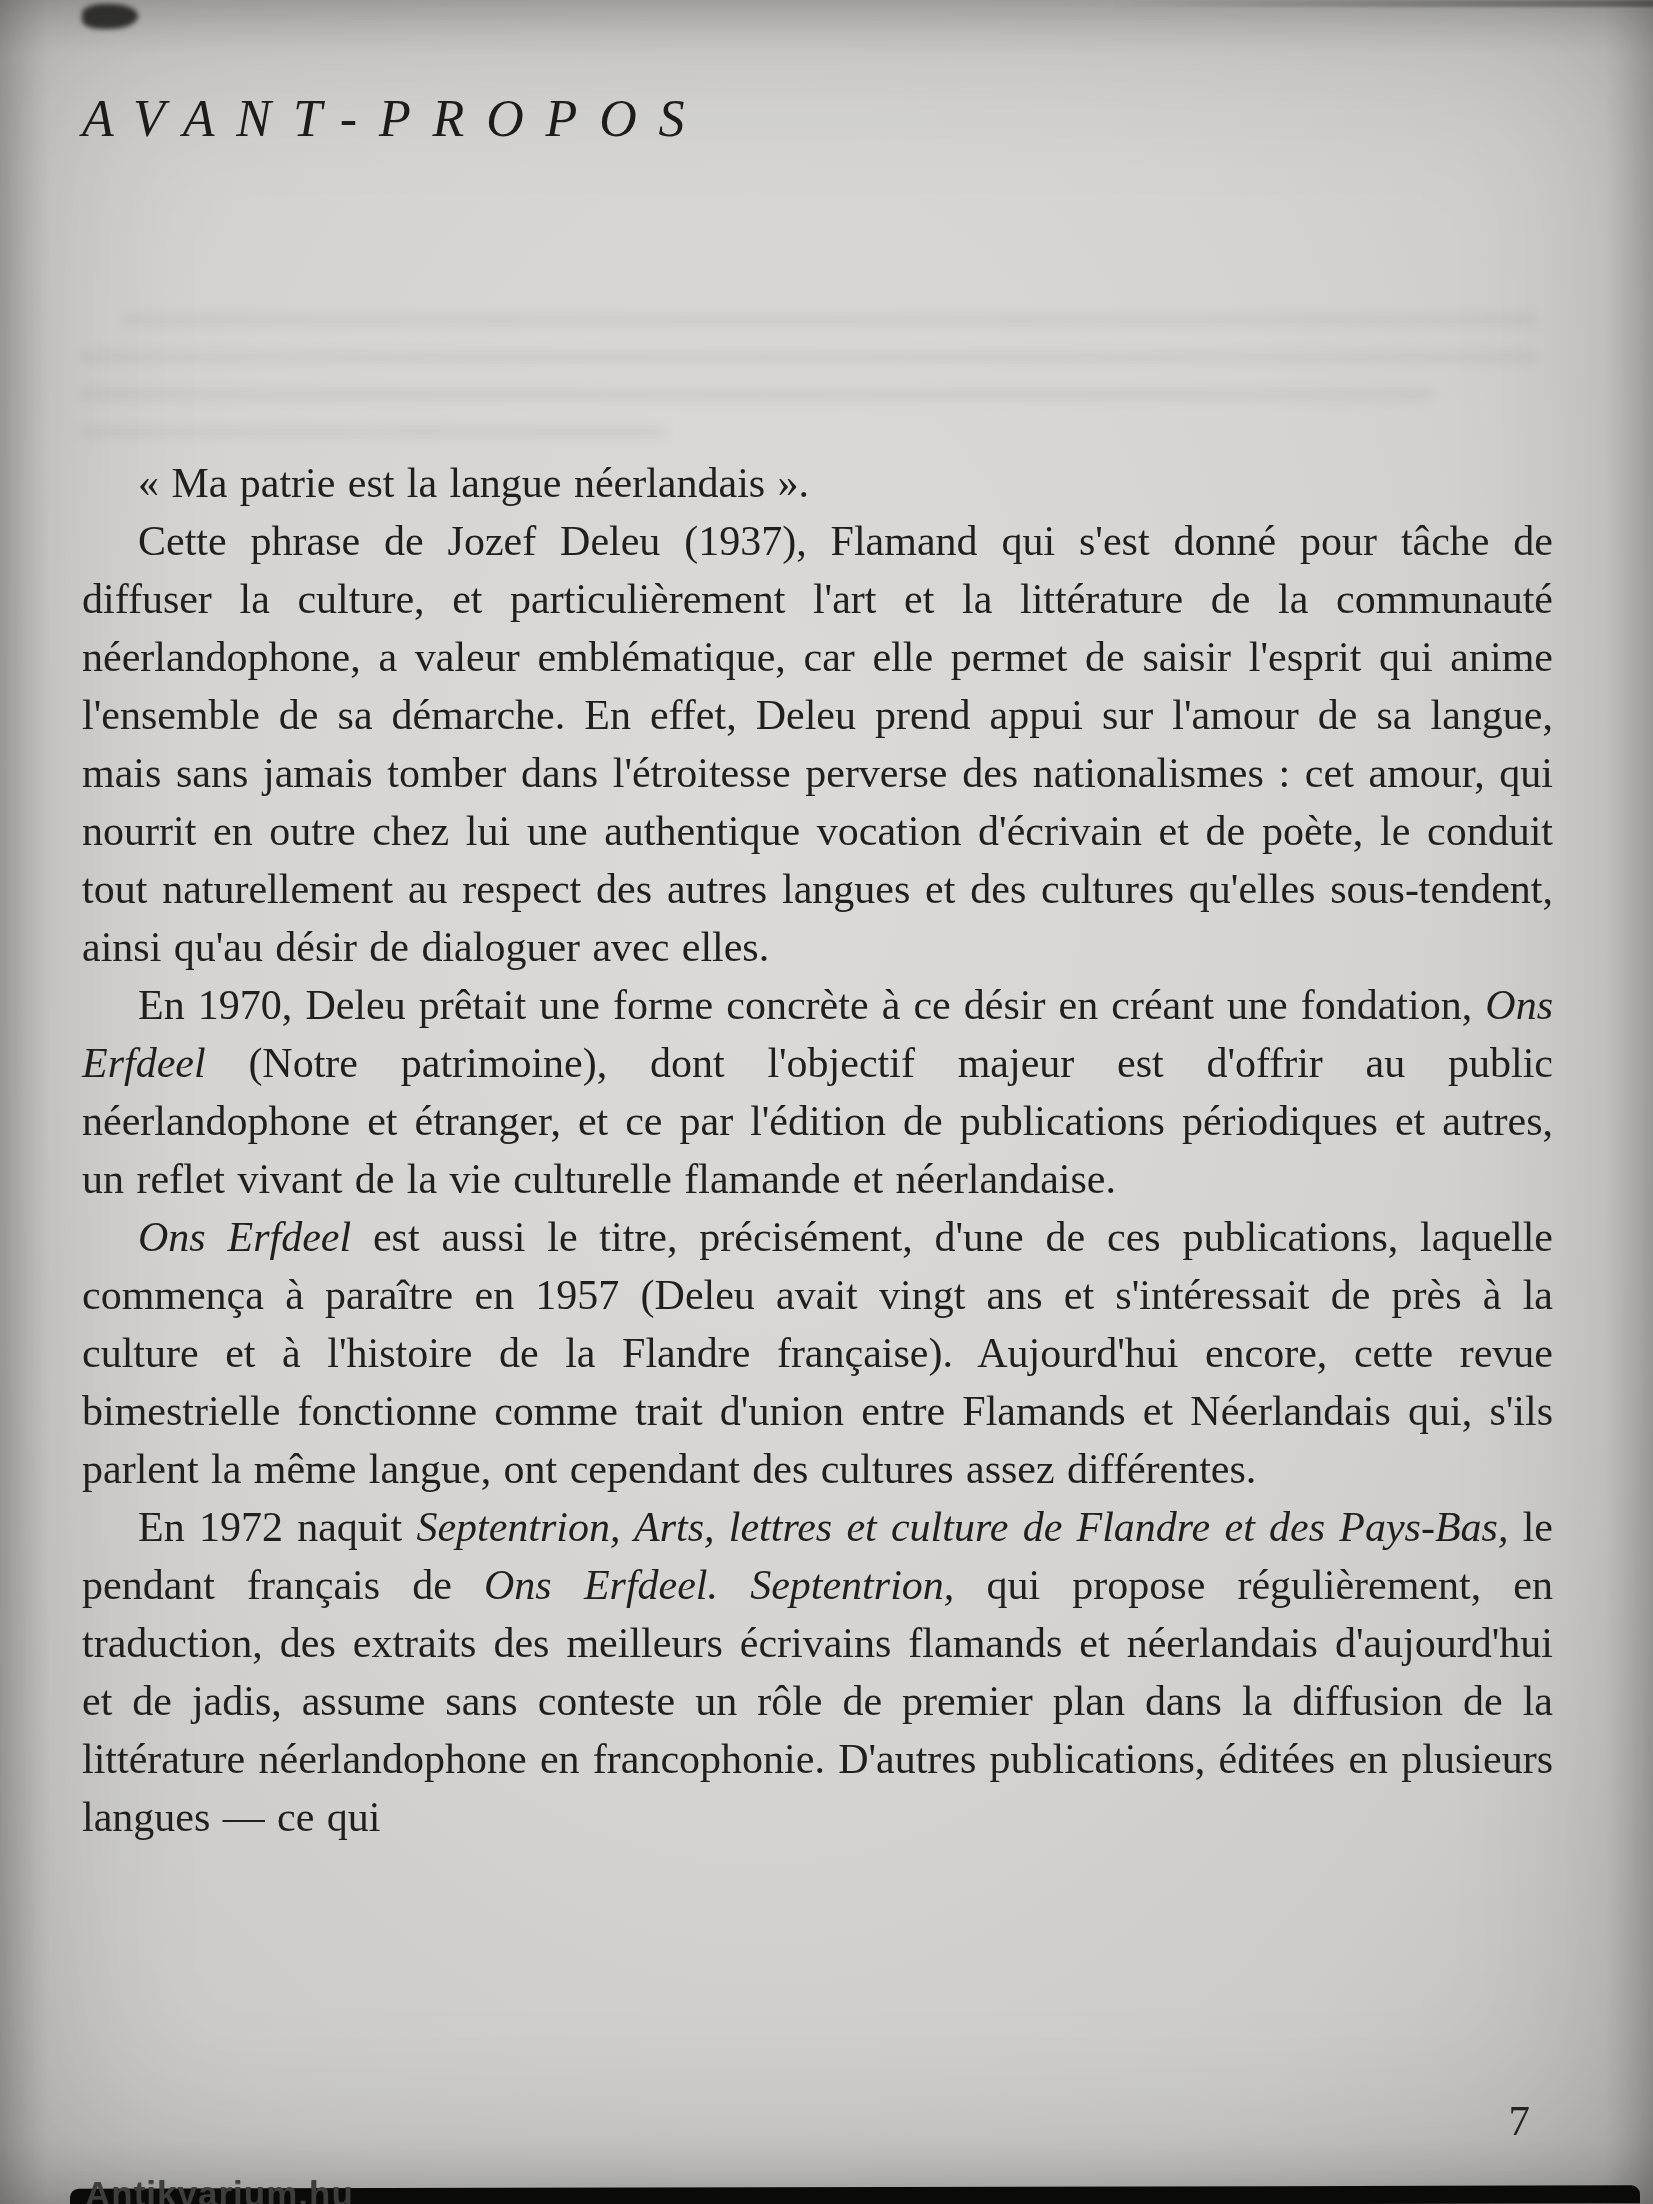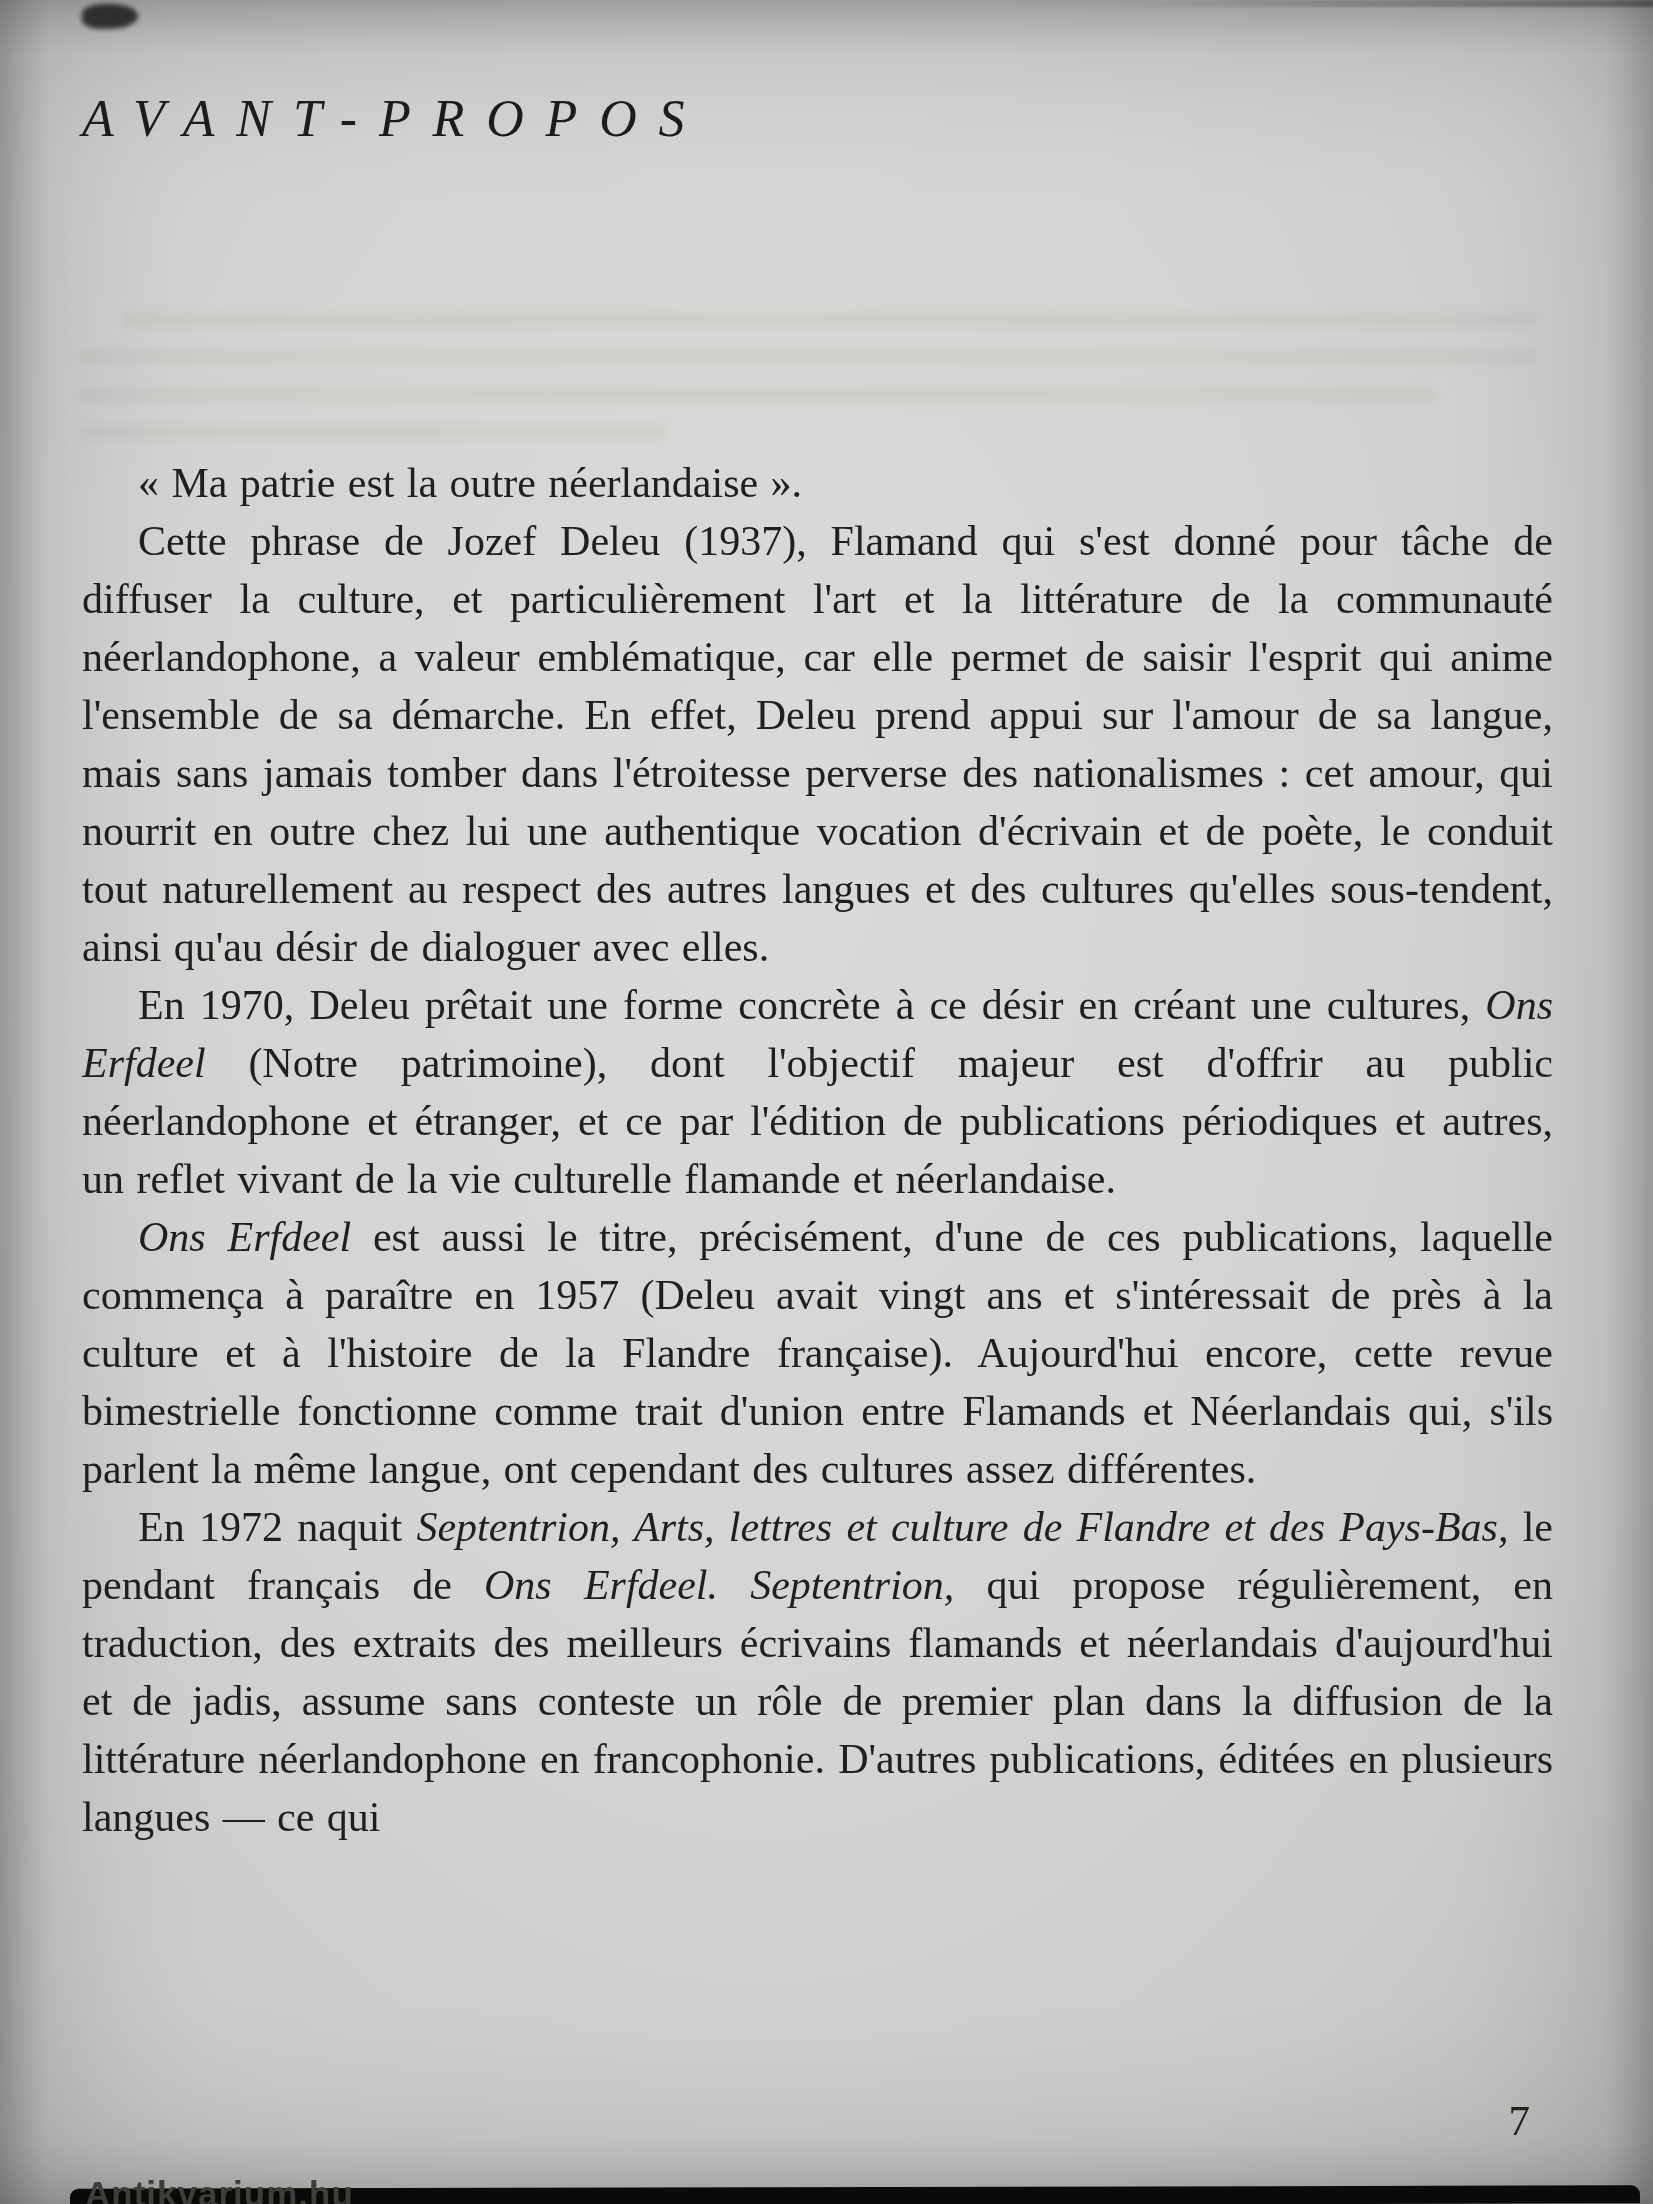--- a/index.html
+++ b/index.html
@@ -135,23 +135,23 @@
   <h1 class="title">AVANT-PROPOS</h1>
 
   <div class="ghost">
     <div class="ghost-line g1"></div>
     <div class="ghost-line g2"></div>
     <div class="ghost-line g3"></div>
     <div class="ghost-line g4"></div>
   </div>
 
   <div class="body-text" id="body-text">
-      <p class="para indent"><span>« Ma patrie est la outre néerlandaise ».</span></p>
+      <p class="para indent"><span>« Ma patrie est la langue néerlandais ».</span></p>
       <p class="para indent"><span>Cette phrase de Jozef Deleu (1937), Flamand qui s'est donné pour tâche de diffuser la culture, et particulièrement l'art et la littérature de la communauté néerlandophone, a valeur emblématique, car elle permet de saisir l'esprit qui anime l'ensemble de sa démarche. En effet, Deleu prend appui sur l'amour de sa langue, mais sans jamais tomber dans l'étroitesse perverse des nationalismes : cet amour, qui nourrit en outre chez lui une authentique vocation d'écrivain et de poète, le conduit tout naturellement au respect des autres langues et des cultures qu'elles sous-tendent, ainsi qu'au désir de dialoguer avec elles.</span></p>
-      <p class="para indent"><span>En 1970, Deleu prêtait une forme concrète à ce désir en créant une cultures, </span><i>Ons Erfdeel</i><span> (Notre patrimoine), dont l'objectif majeur est d'offrir au public néerlandophone et étranger, et ce par l'édition de publications périodiques et autres, un reflet vivant de la vie culturelle flamande et néerlandaise.</span></p>
+      <p class="para indent"><span>En 1970, Deleu prêtait une forme concrète à ce désir en créant une fondation, </span><i>Ons Erfdeel</i><span> (Notre patrimoine), dont l'objectif majeur est d'offrir au public néerlandophone et étranger, et ce par l'édition de publications périodiques et autres, un reflet vivant de la vie culturelle flamande et néerlandaise.</span></p>
       <p class="para indent"><i>Ons Erfdeel</i><span> est aussi le titre, précisément, d'une de ces publications, laquelle commença à paraître en 1957 (Deleu avait vingt ans et s'intéressait de près à la culture et à l'histoire de la Flandre française). Aujourd'hui encore, cette revue bimestrielle fonctionne comme trait d'union entre Flamands et Néerlandais qui, s'ils parlent la même langue, ont cependant des cultures assez différentes.</span></p>
       <p class="para indent"><span>En 1972 naquit </span><i>Septentrion, Arts, lettres et culture de Flandre et des Pays-Bas,</i><span> le pendant français de </span><i>Ons Erfdeel. Septentrion,</i><span> qui propose régulièrement, en traduction, des extraits des meilleurs écrivains flamands et néerlandais d'aujourd'hui et de jadis, assume sans conteste un rôle de premier plan dans la diffusion de la littérature néerlandophone en francophonie. D'autres publications, éditées en plusieurs langues — ce qui</span></p>
     </div>
 
   <div class="page-number">7</div>
 
   <div class="bottom-bar"></div>
   <div class="watermark">Antikvarium.hu</div>
 
 </div>

